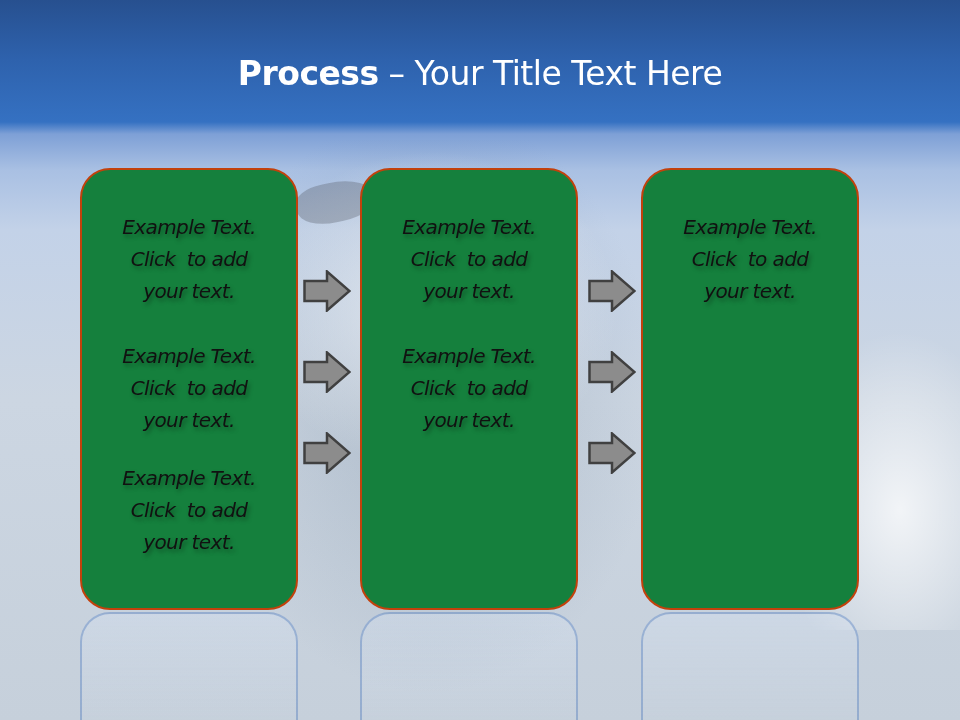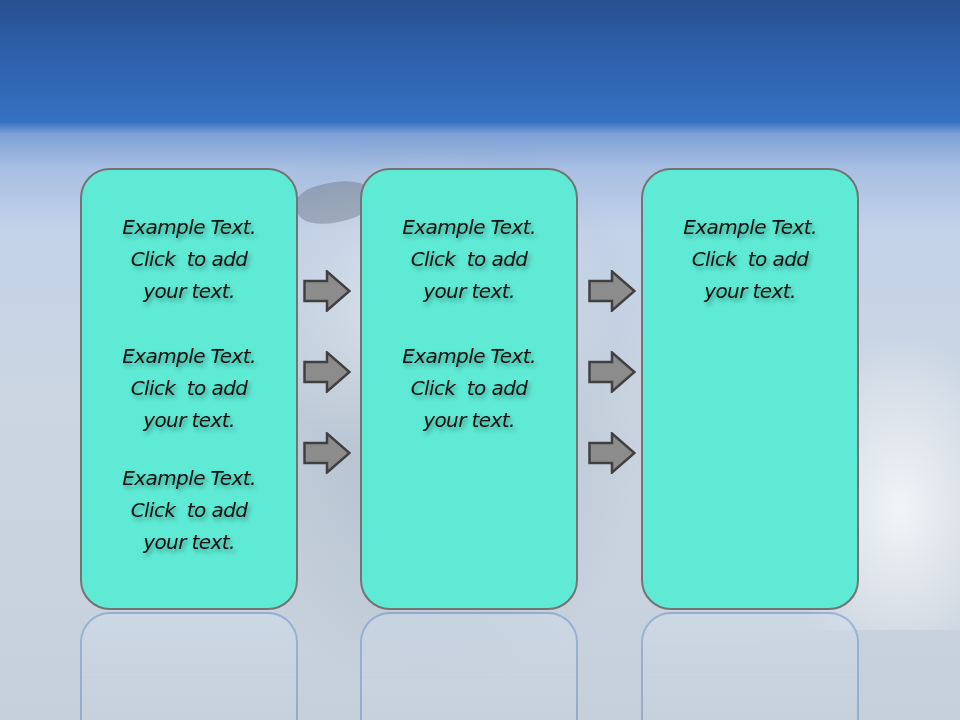--- a/index.html
+++ b/index.html
@@ -35,21 +35,21 @@
       position: absolute; left: 0; right: 0; top: 52px; text-align: center;
       color: #ffffff; font-size: 33px; line-height: 44px;
       font-family: "DejaVu Sans", sans-serif;
       letter-spacing: -0.5px;
     }
     .title .bold { font-weight: bold; }
     .title .rest { font-weight: normal; }
 
     .box {
       position: absolute; top: 168px; width: 214px; height: 438px;
-      background: #5eead4; border: 2px solid #737373; border-radius: 30px;
+      background: #15803d; border: 2px solid #c2410c; border-radius: 30px;
       box-sizing: content-box;
     }
     .reflect {
       position: absolute; top: 612px; width: 214px; height: 120px;
       border: 2px solid rgba(58,106,181,0.35); border-bottom: none;
       border-radius: 30px 30px 0 0;
       background: linear-gradient(180deg, rgba(214,226,243,0.35), rgba(214,226,243,0));
     }
     .txt {
       position: absolute; left: 0; right: 0; text-align: center;
@@ -65,20 +65,23 @@
 </head>
 <body>
 
 <div class="slide">
   <div class="bg"></div>
   <div class="wave-shade"></div>
   <div class="spray-mid"></div>
   <div class="spray-right"></div>
   <div class="surfer"></div>
 
+  <div class="title">
+    <span class="bold">Process</span><span class="rest"> – Your Title Text Here</span>
+  </div>
 
   <div class="box" style="left:80px;">
     <div class="txt" style="top:41px;">
       <div>Example Text.</div>
       <div>Click  to add</div>
       <div>your text.</div>
     </div>
     <div class="txt" style="top:170px;">
       <div>Example Text.</div>
       <div>Click  to add</div>

